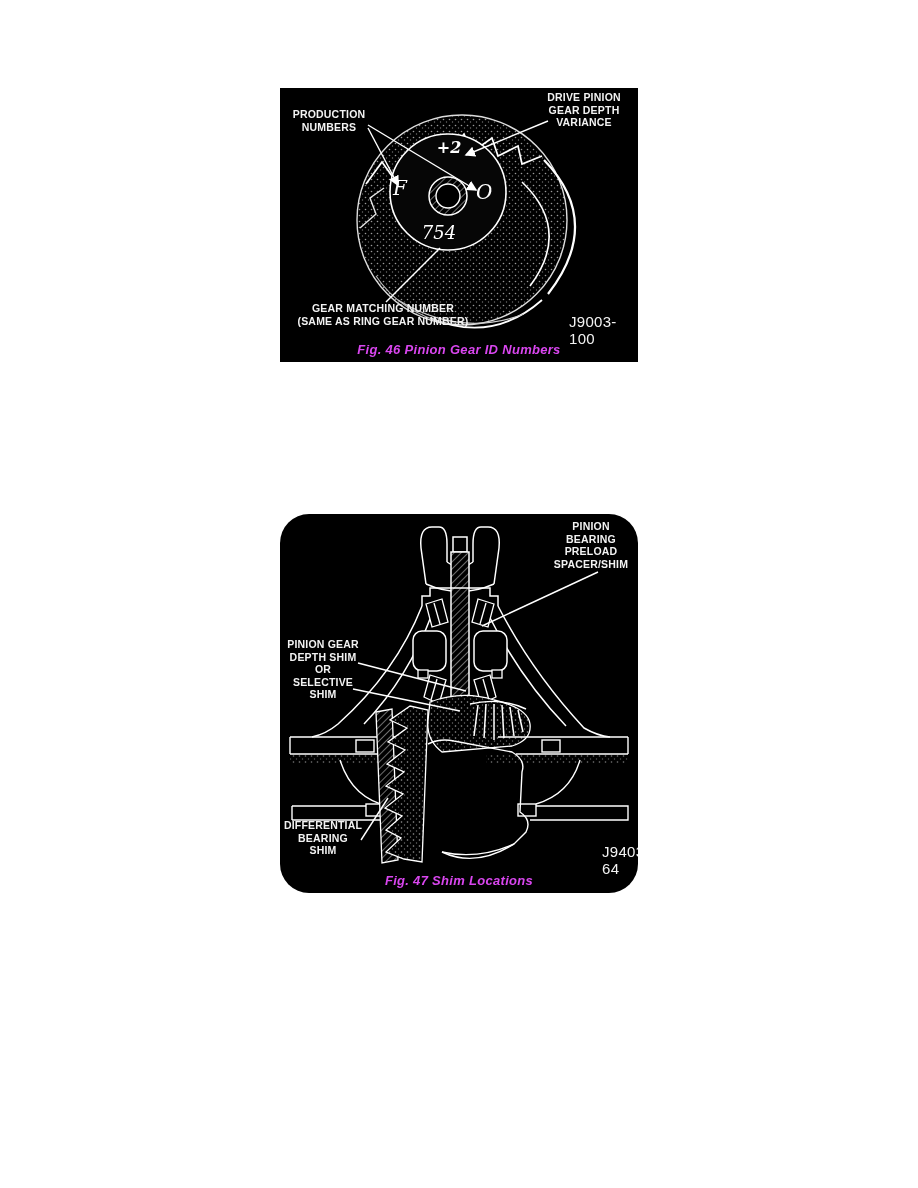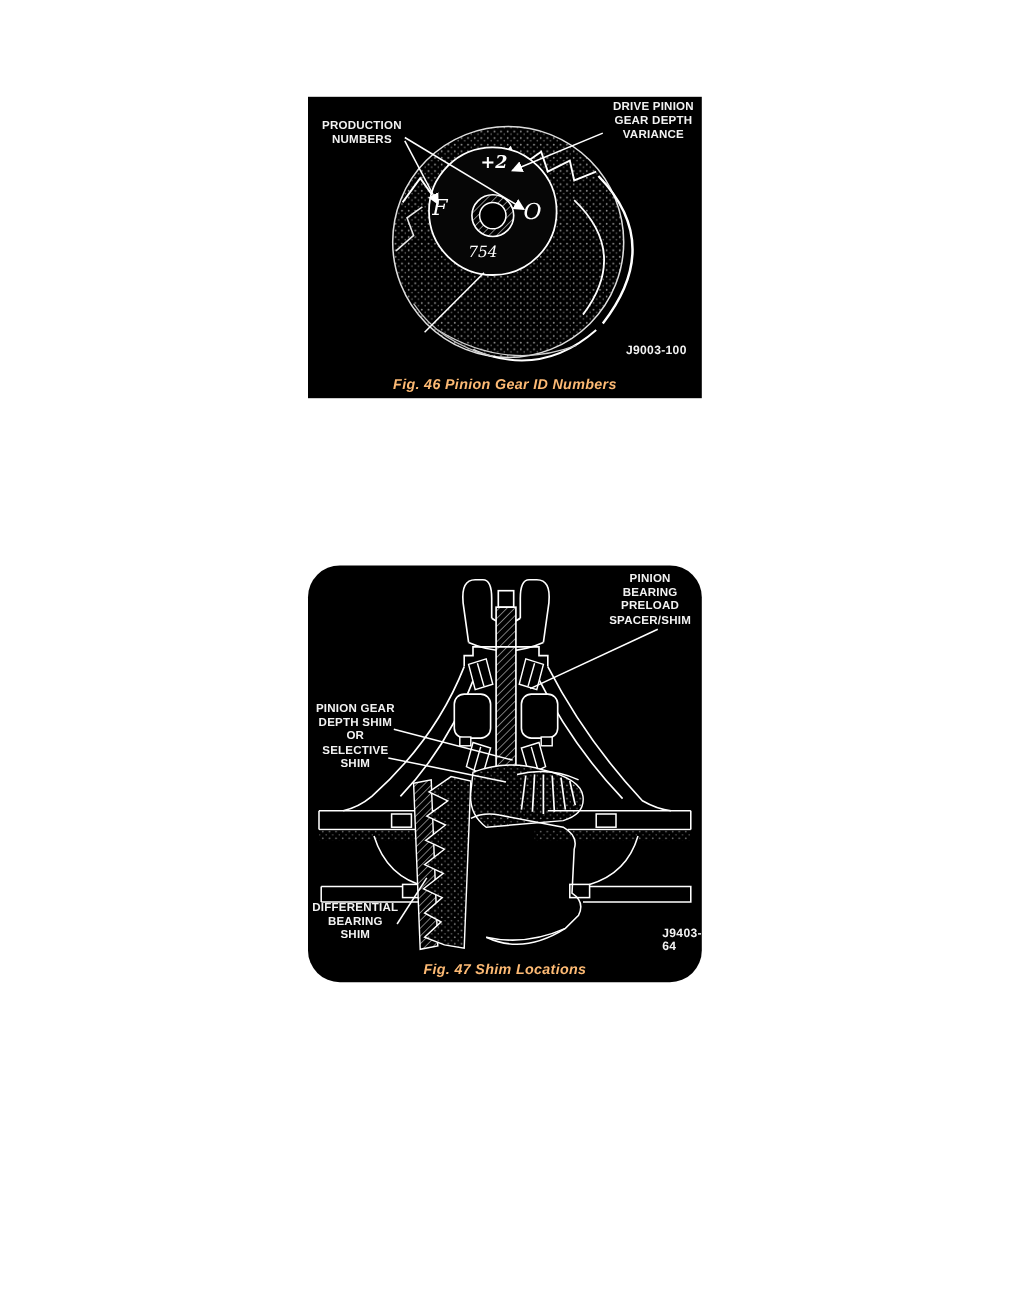--- a/index.html
+++ b/index.html
@@ -6,23 +6,23 @@
   #page{position:relative;width:918px;height:1188px;background:#ffffff;overflow:hidden;
         font-family:"Liberation Sans",sans-serif;}
   .figure{position:absolute;background:#000;overflow:hidden;}
   #fig46{left:280px;top:88px;width:358px;height:274px;}
   #fig47{left:280px;top:514px;width:358px;height:379px;border-radius:29px;}
   .art{position:absolute;left:0;top:0;}
   .lbl{position:absolute;color:#f2f2f2;font-weight:bold;font-size:10.5px;line-height:12.5px;
        letter-spacing:.2px;white-space:pre-line;text-align:center;}
   .lbl.right{text-align:center;}
   .marking{position:absolute;color:#ffffff;font-style:italic;font-family:"DejaVu Serif",serif;}
-  .caption{position:absolute;left:0;right:0;text-align:center;color:#fdba74;
+  .caption{position:absolute;left:0;right:0;text-align:center;color:#d946ef;
            font-size:13px;font-weight:bold;font-style:italic;letter-spacing:.3px;}
-  .ref{position:absolute;color:#f2f2f2;font-weight:bold;font-size:11px;letter-spacing:.3px;}
+  .ref{position:absolute;color:#f2f2f2;font-weight:normal;font-size:15px;letter-spacing:.3px;}
 </style>
 </head>
 <body>
 
 <div id="page">
 
   <figure id="fig46" class="figure" style="margin:0;">
     <svg class="art" width="358" height="274" viewBox="0 0 358 274">
       <defs>
         <pattern id="stipA" patternUnits="userSpaceOnUse" width="6" height="6">
@@ -60,28 +60,30 @@
       <g stroke="#ffffff" stroke-width="1.4">
         <line x1="88" y1="40" x2="118" y2="97" marker-end="url(#arrA)"></line>
         <line x1="88" y1="37" x2="196" y2="102" marker-end="url(#arrA)"></line>
         <line x1="268" y1="33" x2="186" y2="67" marker-end="url(#arrA)"></line>
         <line x1="106" y1="214" x2="160" y2="160"></line>
       </g>
     </svg>
 
     <div class="lbl right" style="left:10px;top:20px;width:78px;">PRODUCTION
 NUMBERS</div>
-    <div class="lbl" style="left:268px;top:3px;width:92px;">DRIVE PINION
+    <div class="lbl" style="left:258px;top:3px;width:92px;">DRIVE PINION
 GEAR DEPTH
 VARIANCE</div>
+    <div class="lbl" style="left:12px;top:214px;width:182px;">GEAR MATCHING NUMBER
+(SAME AS RING GEAR NUMBER)</div>
 
     <div class="marking" style="left:150px;top:50px;width:38px;text-align:center;font-size:16px;font-weight:bold;">+2</div>
     <div class="marking" style="left:113px;top:88px;font-size:20px;">F</div>
     <div class="marking" style="left:196px;top:92px;font-size:20px;">O</div>
-    <div class="marking" style="left:132px;top:134px;width:54px;text-align:center;font-size:14px;">754</div>
+    <div class="marking" style="left:132px;top:134px;width:54px;text-align:center;font-size:18px;">754</div>
 
     <div class="ref" style="left:289px;top:225px;">J9003-100</div>
     <div class="caption" style="bottom:5px;">Fig. 46 Pinion Gear ID Numbers</div>
   </figure>
 
   <figure id="fig47" class="figure" style="margin:0;">
     <svg class="art" width="358" height="379" viewBox="0 0 358 379">
       <defs>
         <pattern id="stipB" patternUnits="userSpaceOnUse" width="6" height="6">
           <rect width="6" height="6" fill="#000"></rect>

